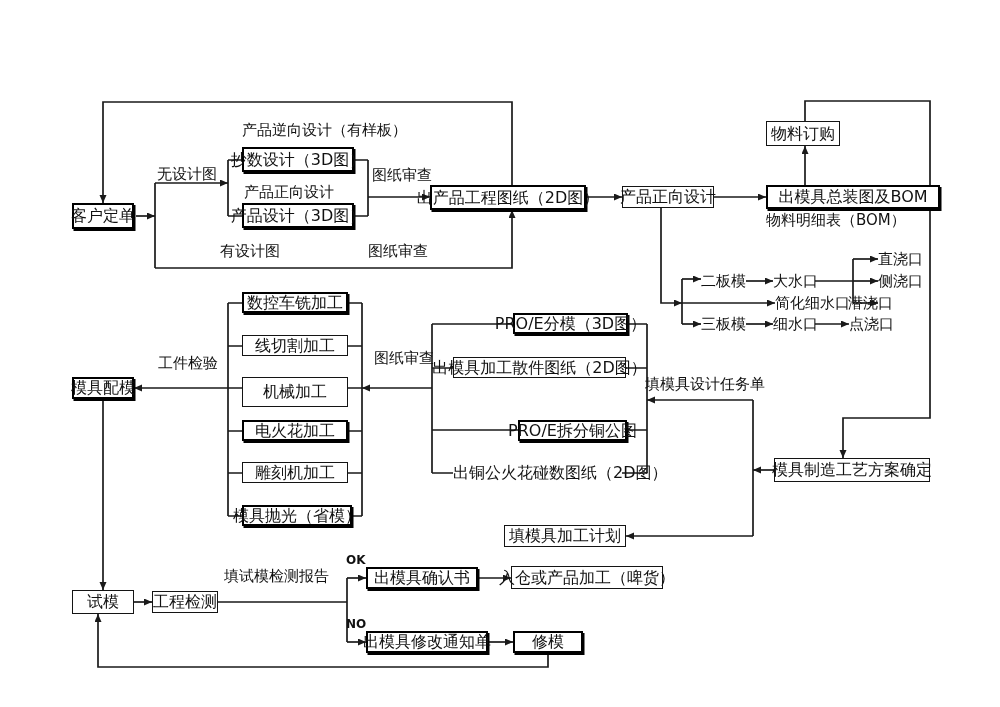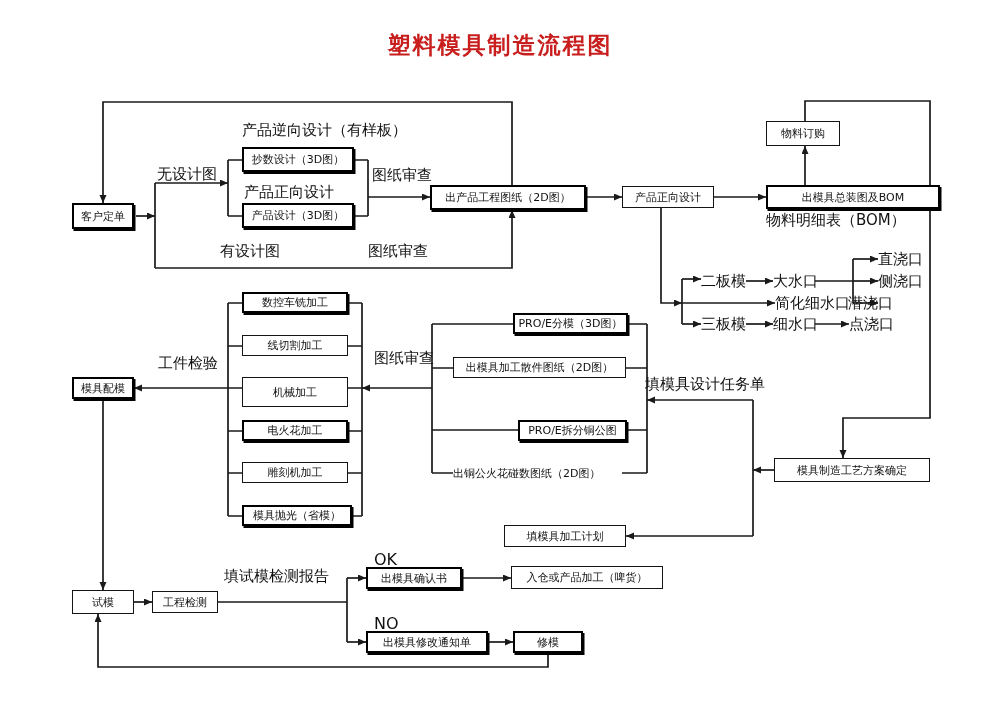--- a/index.html
+++ b/index.html
@@ -3,33 +3,32 @@
 <meta charset="utf-8">
 <style>
   html,body{margin:0;padding:0;background:#fff;}
   #canvas{position:relative;width:1000px;height:707px;background:#fff;overflow:hidden;
           font-family:"DejaVu Sans","Liberation Sans",sans-serif;color:#111;}
   .title{position:absolute;top:30px;left:0;right:0;text-align:center;
          font-family:"DejaVu Serif","Liberation Serif",serif;
          font-size:23px;font-weight:bold;color:#c81e1e;letter-spacing:2px;}
   svg.wires{position:absolute;left:0;top:0;}
   .node{position:absolute;display:flex;align-items:center;justify-content:center;
-        font-size:11px;line-height:1;white-space:nowrap;background:#fff;box-sizing:border-box;}
+        font-size:16px;line-height:1;white-space:nowrap;background:#fff;box-sizing:border-box;}
   .node.plain{border:1.5px solid #141414;}
   .node.bold{border:2px solid #000;box-shadow:1.5px 2px 0 #000;}
   .node.text{border:none;background:transparent;justify-content:flex-start;}
   .flabel{position:absolute;font-size:15px;line-height:16px;white-space:nowrap;color:#111;}
-  .flabel.latin{font-size:16px;font-weight:normal;margin-left:28px;}
+  .flabel.latin{font-size:12px;font-weight:bold;}
 </style>
 </head>
 <body>
 
 <div id="canvas">
 
-  <div class="title">塑料模具制造流程图</div>
 
   <svg class="wires" width="1000" height="707" viewBox="0 0 1000 707">
     <defs>
       <marker id="ah" markerUnits="userSpaceOnUse" markerWidth="9" markerHeight="8" refX="8" refY="3.5" orient="auto">
         <path d="M0,0 L8,3.5 L0,7 Z" fill="#1a1a1a"></path>
       </marker>
     </defs>
     <g stroke="#1a1a1a" stroke-width="1.7" fill="none">
       <path d="M155,183 V268 M228,160 V216 M228,160 H242 M228,216 H242 M354,160 H368 M354,216 H368 M368,160 V216
                M682,279 V324 M815,281 H853 M853,259 V303
@@ -92,21 +91,21 @@
       <div class="node bold" style="left: 242px; top: 505px; width: 110px; height: 21px;">模具抛光（省模）</div>
       <div class="node bold" style="left: 72px; top: 377px; width: 62px; height: 22px;">模具配模</div>
       <div class="node bold" style="left: 513px; top: 313px; width: 115px; height: 21px;">PRO/E分模（3D图）</div>
       <div class="node plain" style="left: 453px; top: 357px; width: 173px; height: 21px;">出模具加工散件图纸（2D图）</div>
       <div class="node bold" style="left: 518px; top: 420px; width: 109px; height: 21px;">PRO/E拆分铜公图</div>
       <div class="node text" style="left: 453px; top: 463px; width: 170px; height: 20px;">出铜公火花碰数图纸（2D图）</div>
       <div class="node plain" style="left: 774px; top: 458px; width: 156px; height: 24px;">模具制造工艺方案确定</div>
       <div class="node plain" style="left: 504px; top: 525px; width: 122px; height: 22px;">填模具加工计划</div>
       <div class="node plain" style="left: 72px; top: 590px; width: 62px; height: 24px;">试模</div>
       <div class="node plain" style="left: 152px; top: 591px; width: 66px; height: 22px;">工程检测</div>
-      <div class="node bold" style="left: 366px; top: 567px; width: 96px; height: 22px;">出模具确认书</div>
+      <div class="node bold" style="left: 366px; top: 567px; width: 112px; height: 22px;">出模具确认书</div>
       <div class="node plain" style="left: 511px; top: 566px; width: 152px; height: 23px;">入仓或产品加工（啤货）</div>
       <div class="node bold" style="left: 366px; top: 631px; width: 122px; height: 22px;">出模具修改通知单</div>
       <div class="node bold" style="left: 513px; top: 631px; width: 70px; height: 22px;">修模</div>
     </div>
   <div>
       <div class="flabel" style="left: 242px; top: 122px;">产品逆向设计（有样板）</div>
       <div class="flabel" style="left: 244px; top: 184px;">产品正向设计</div>
       <div class="flabel" style="left: 157px; top: 166px;">无设计图</div>
       <div class="flabel" style="left: 220px; top: 243px;">有设计图</div>
       <div class="flabel" style="left: 372px; top: 167px;">图纸审查</div>

